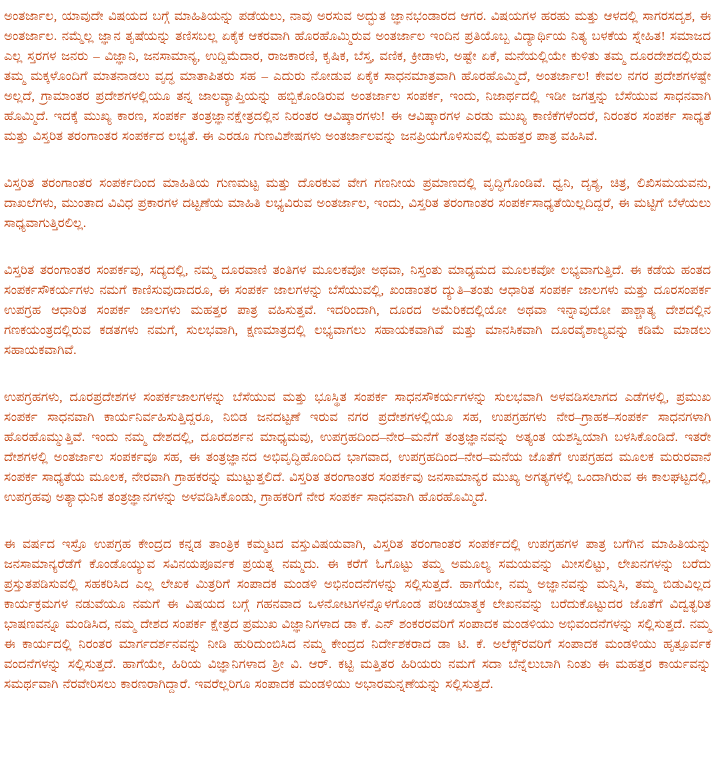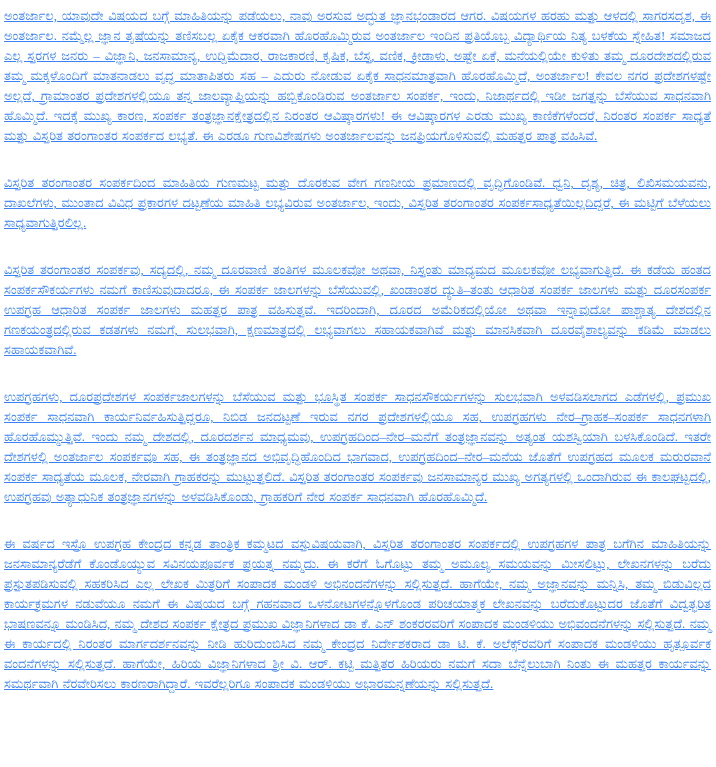--- a/index.html
+++ b/index.html
@@ -12,25 +12,24 @@
     min-height: 767px;
     box-sizing: border-box;
     background: #ffffff;
     padding: 6px 5px 10px 4px;
     font-family: "Liberation Serif", "DejaVu Serif", serif;
   }
   .page p {
     margin: 0 0 27px 0;
     font-size: 13px;
     line-height: 20px;
-    color: #3b82f6;
+    color: #c2410c;
     text-align: justify;
     text-justify: inter-word;
     word-spacing: 1px;
-    text-decoration: underline;
   }
   .page p:last-child {
     margin-bottom: 16px;
   }
 </style>
 </head>
 <body>
 
 <div class="page">
   <p>ಅಂತರ್ಜಾಲ, ಯಾವುದೇ ವಿಷಯದ ಬಗ್ಗೆ ಮಾಹಿತಿಯನ್ನು ಪಡೆಯಲು, ನಾವು ಅರಸುವ ಅದ್ಭುತ ಜ್ಞಾನಭಂಡಾರದ ಆಗರ. ವಿಷಯಗಳ ಹರಹು ಮತ್ತು ಆಳದಲ್ಲಿ ಸಾಗರಸದೃಶ, ಈ ಅಂತರ್ಜಾಲ. ನಮ್ಮೆಲ್ಲ ಜ್ಞಾನ ತೃಷೆಯನ್ನು ತಣಿಸಬಲ್ಲ ಏಕೈಕ ಆಕರವಾಗಿ ಹೊರಹೊಮ್ಮಿರುವ ಅಂತರ್ಜಾಲ ಇಂದಿನ ಪ್ರತಿಯೊಬ್ಬ ವಿದ್ಯಾರ್ಥಿಯ ನಿತ್ಯ ಬಳಕೆಯ ಸ್ನೇಹಿತ! ಸಮಾಜದ ಎಲ್ಲ ಸ್ತರಗಳ ಜನರು – ವಿಜ್ಞಾನಿ, ಜನಸಾಮಾನ್ಯ, ಉದ್ದಿಮೆದಾರ, ರಾಜಕಾರಣಿ, ಕೃಷಿಕ, ಬೆಸ್ತ, ವಣಿಕ, ಕ್ರೀಡಾಳು, ಅಷ್ಟೇ ಏಕೆ, ಮನೆಯಲ್ಲಿಯೇ ಕುಳಿತು ತಮ್ಮ ದೂರದೇಶದಲ್ಲಿರುವ ತಮ್ಮ ಮಕ್ಕಳೊಂದಿಗೆ ಮಾತನಾಡಲು ವೃದ್ಧ ಮಾತಾಪಿತರು ಸಹ – ಎದುರು ನೋಡುವ ಏಕೈಕ ಸಾಧನಮಾತ್ರವಾಗಿ ಹೊರಹೊಮ್ಮಿದೆ, ಅಂತರ್ಜಾಲ! ಕೇವಲ ನಗರ ಪ್ರದೇಶಗಳಷ್ಟೇ ಅಲ್ಲದೆ, ಗ್ರಾಮಾಂತರ ಪ್ರದೇಶಗಳಲ್ಲಿಯೂ ತನ್ನ ಜಾಲವ್ಯಾಪ್ತಿಯನ್ನು ಹಬ್ಬಿಕೊಂಡಿರುವ ಅಂತರ್ಜಾಲ ಸಂಪರ್ಕ, ಇಂದು, ನಿಜಾರ್ಥದಲ್ಲಿ ಇಡೀ ಜಗತ್ತನ್ನು ಬೆಸೆಯುವ ಸಾಧನವಾಗಿ ಹೊಮ್ಮಿದೆ. ಇದಕ್ಕೆ ಮುಖ್ಯ ಕಾರಣ, ಸಂಪರ್ಕ ತಂತ್ರಜ್ಞಾನಕ್ಷೇತ್ರದಲ್ಲಿನ ನಿರಂತರ ಆವಿಷ್ಕಾರಗಳು! ಈ ಆವಿಷ್ಕಾರಗಳ ಎರಡು ಮುಖ್ಯ ಕಾಣಿಕೆಗಳೆಂದರೆ, ನಿರಂತರ ಸಂಪರ್ಕ ಸಾಧ್ಯತೆ ಮತ್ತು ವಿಸ್ತರಿತ ತರಂಗಾಂತರ ಸಂಪರ್ಕದ ಲಭ್ಯತೆ. ಈ ಎರಡೂ ಗುಣವಿಶೇಷಗಳು ಅಂತರ್ಜಾಲವನ್ನು ಜನಪ್ರಿಯಗೊಳಿಸುವಲ್ಲಿ ಮಹತ್ತರ ಪಾತ್ರ ವಹಿಸಿವೆ.</p>

